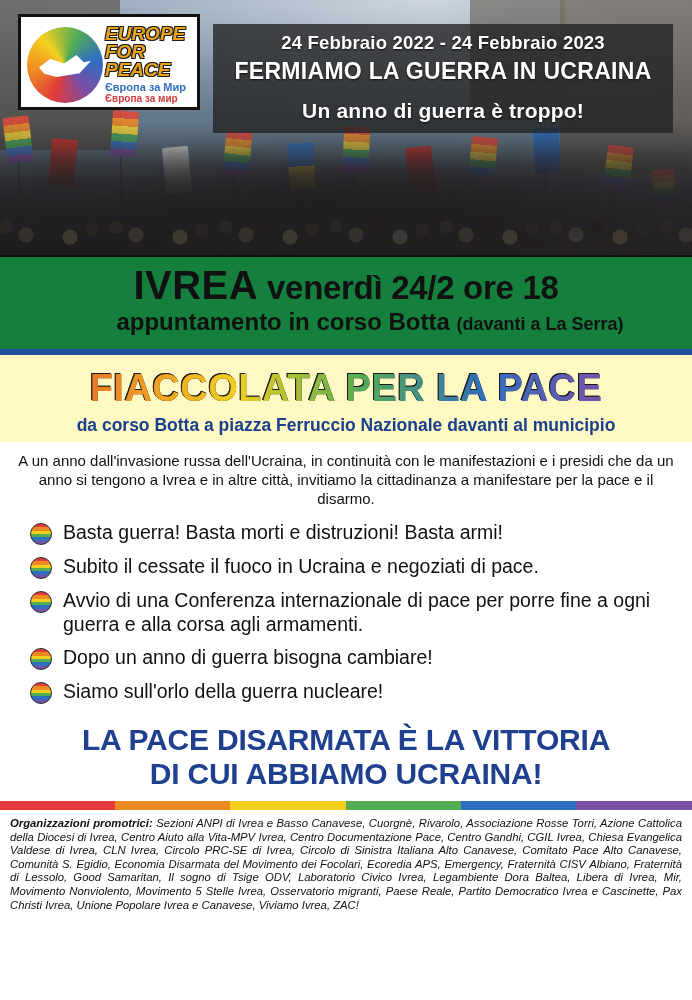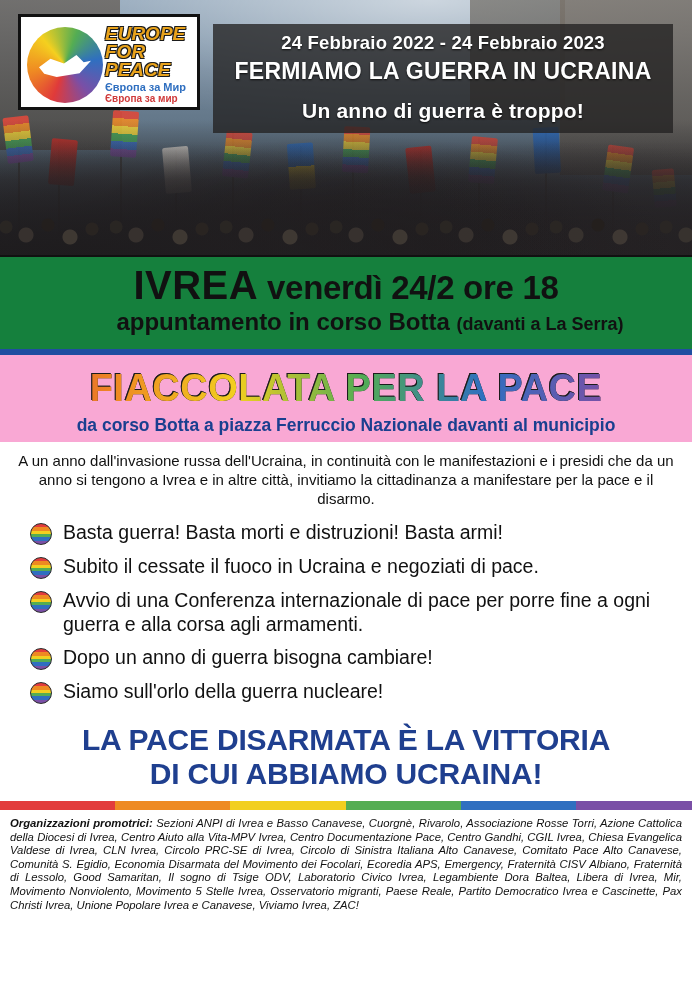--- a/index.html
+++ b/index.html
@@ -163,21 +163,21 @@
   .yellow-band .y1 .big { font-size: 40px; letter-spacing: 0.5px; }
   .yellow-band .y2 {
     font-size: 24px; font-weight: bold; line-height: 28px; margin-top: 2px; padding-left: 48px;
   }
   .yellow-band .y2 .small { font-size: 18px; font-weight: bold; }
 
   
   .blue-rule { height: 6px; background: #1f4ea1; }
 
   
-  .rainbow-sec { padding: 12px 0 6px; text-align: center; background: #f9a8d4; }
+  .rainbow-sec { padding: 12px 0 6px; text-align: center; background: #fef9c3; }
   .rainbow-title {
     font-size: 38px; font-weight: bold; letter-spacing: 0.5px; line-height: 42px;
     background: linear-gradient(90deg,#e23c3c 0%, #ee8a22 17%, #f2cf1f 34%, #54ad53 52%, #2f6fc0 70%, #7a4fa6 88%, #e23c3c 100%);
     -webkit-background-clip: text; background-clip: text;
     color: transparent; -webkit-text-fill-color: transparent;
     text-shadow: none;
     filter: drop-shadow(0.7px 0.7px 0 #1c1c1c) drop-shadow(-0.7px -0.7px 0 #1c1c1c);
   }
   .rainbow-sub {
     margin-top: 6px;

